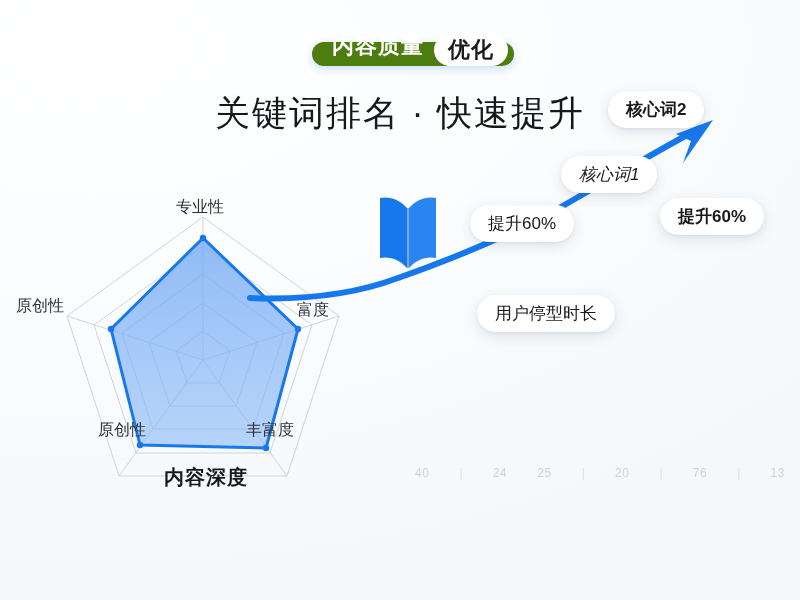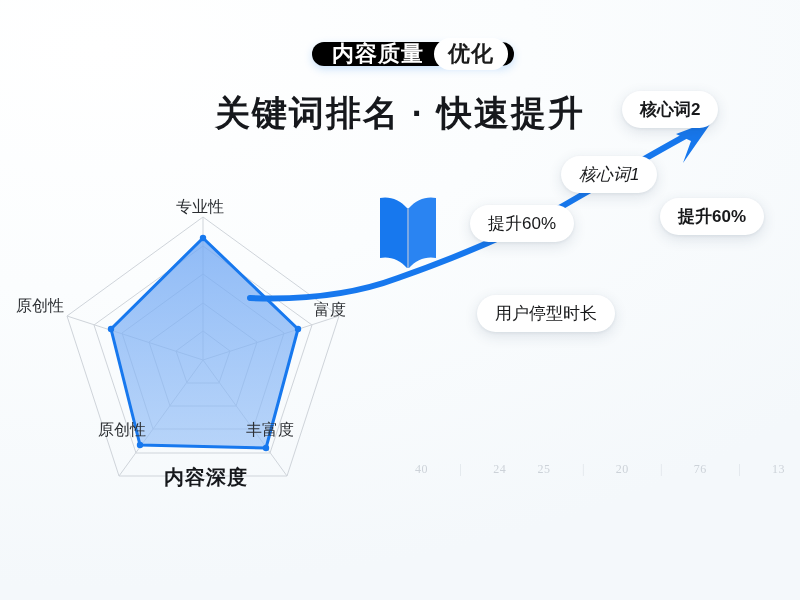--- a/index.html
+++ b/index.html
@@ -11,83 +11,83 @@
       radial-gradient(120% 90% at 12% 8%, #ffffff 0%, #fbfdfe 45%, #f4f8fb 100%),
       linear-gradient(160deg,#f9fbfd 0%,#f3f7fa 100%);
     position:relative;
     -webkit-font-smoothing:antialiased;
   }
   .stage{position:absolute;inset:0;}
 
   
   .badge{
     position:absolute;left:312px;top:42px;
-    display:flex;align-items:center;
+    display:flex;align-items:flex-end;
     height:24px;padding:0 6px 0 0;
-    background:#000000;
+    background:#4d7c0f;
     border-radius:22px;
     box-shadow:0 3px 9px rgba(23,121,238,.22);
   }
   .badge-main{
     color:#ffffff;font-size:22px;font-weight:700;
     letter-spacing:1px;padding:0 10px 0 20px;line-height:40px;
   }
   .badge-chip{
     background:#ffffff;color:#1b1b1b;
     font-size:22px;font-weight:700;letter-spacing:1px;
     border-radius:18px;padding:0 14px;line-height:32px;height:32px;
     display:flex;align-items:center;
   }
 
   
   .main-title{
     position:absolute;left:0;right:0;top:90px;
     text-align:center;
-    font-size:35px;font-weight:700;color:#16181c;
+    font-size:35px;font-weight:400;color:#16181c;
     letter-spacing:2px;
   }
 
   
   .radar-wrap{position:absolute;left:38px;top:195px;width:330px;height:265px;}
   .radar-wrap svg{display:block;overflow:visible;}
   .radar-label{
     position:absolute;font-size:16px;color:#2c2f33;white-space:nowrap;
   }
   .rl-top{left:138px;top:2px;text-align:right;}
   .rl-left{left:-22px;top:101px;}
-  .rl-right{left:276px;top:105px;}
+  .rl-right{left:259px;top:105px;}
   .rl-bl{left:60px;top:225px;}
   .rl-br{left:208px;top:225px;}
 
   
   .book{position:absolute;left:376px;top:186px;width:64px;height:86px;}
 
   
   .curve{position:absolute;left:0;top:0;width:800px;height:600px;pointer-events:none;}
 
   
   .pill{
     position:absolute;
     background:#ffffff;border-radius:20px;
     font-size:17px;color:#18191b;
     padding:8px 18px;line-height:1.25;white-space:nowrap;
     box-shadow:0 4px 14px rgba(40,60,90,.13), 0 1px 3px rgba(40,60,90,.08);
   }
   .pill-strong{font-weight:700;}
-  .p-kw2{left:622px;top:91px;}
+  .p-kw2{left:608px;top:91px;}
   .p-kw1{left:561px;top:156px;font-style:italic;}
   .p-up-left{left:470px;top:205px;}
   .p-up-right{left:660px;top:198px;}
   .p-dwell{left:477px;top:295px;}
 
   
   .tickrow{
     position:absolute;left:415px;top:462px;width:370px;height:22px;
-    display:flex;justify-content:space-between;
-    font-size:12px;color:#c6ccd3;opacity:.85;font-family:Liberation Serif, serif;
+    display:flex;align-items:center;justify-content:space-between;
+    font-size:12px;color:#c6ccd3;opacity:.85;
   }
   .tickrow .tk{letter-spacing:.5px;}
   .tickrow .tm{color:#d6dce2;}
 
   
   .depth-label{
     position:absolute;left:164px;top:464px;
     font-size:20px;font-weight:700;color:#16181c;letter-spacing:1px;
   }
   .footer-title{

